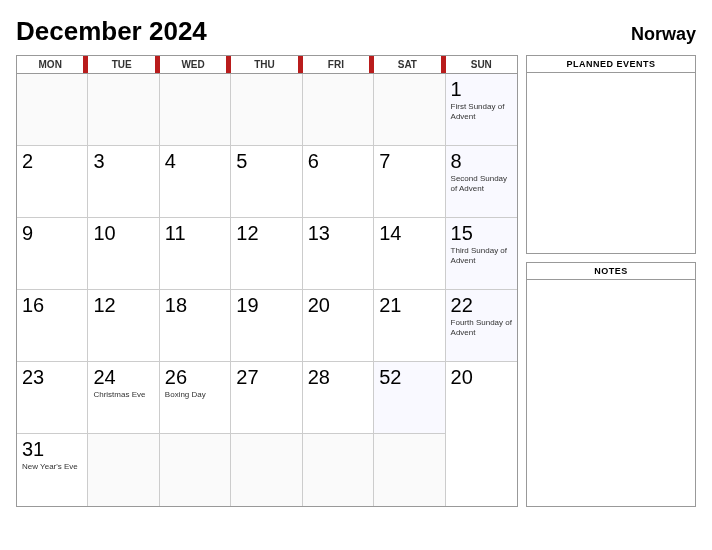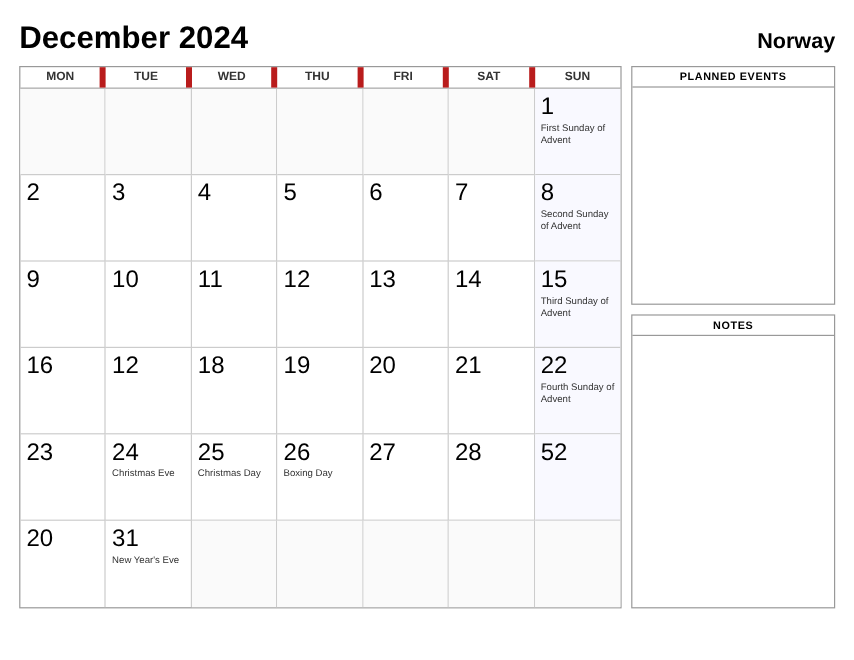--- a/index.html
+++ b/index.html
@@ -223,24 +223,20 @@
             <div class="cell-event">Fourth Sunday of Advent</div>
           </div>
           <div class="cell">
             <div class="cell-number">23</div>
           </div>
           <div class="cell">
             <div class="cell-number">24</div>
             <div class="cell-event">Christmas Eve</div>
           </div>
           <div class="cell">
-            <div class="cell-number">25</div>
-            <div class="cell-event">Christmas Day</div>
-          </div>
-          <div class="cell">
             <div class="cell-number">26</div>
             <div class="cell-event">Boxing Day</div>
           </div>
           <div class="cell">
             <div class="cell-number">27</div>
           </div>
           <div class="cell">
             <div class="cell-number">28</div>
           </div>
           <div class="cell sunday">

